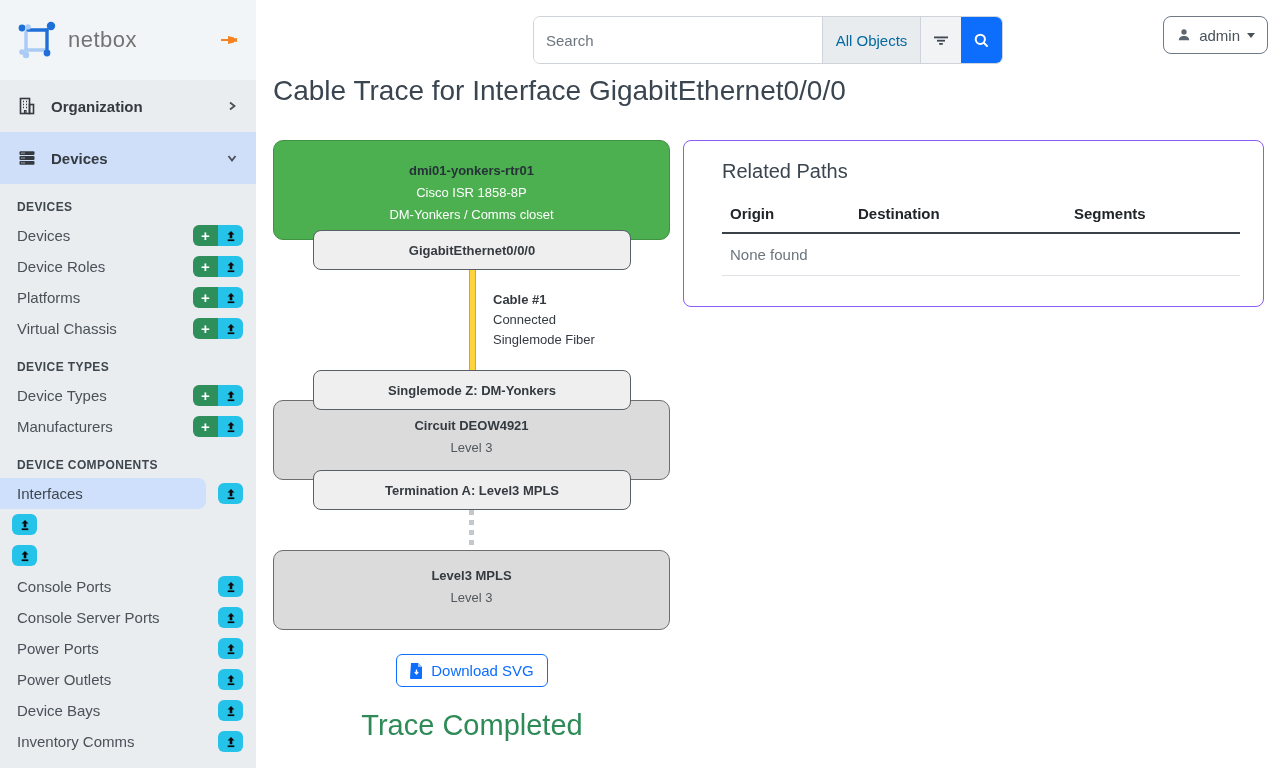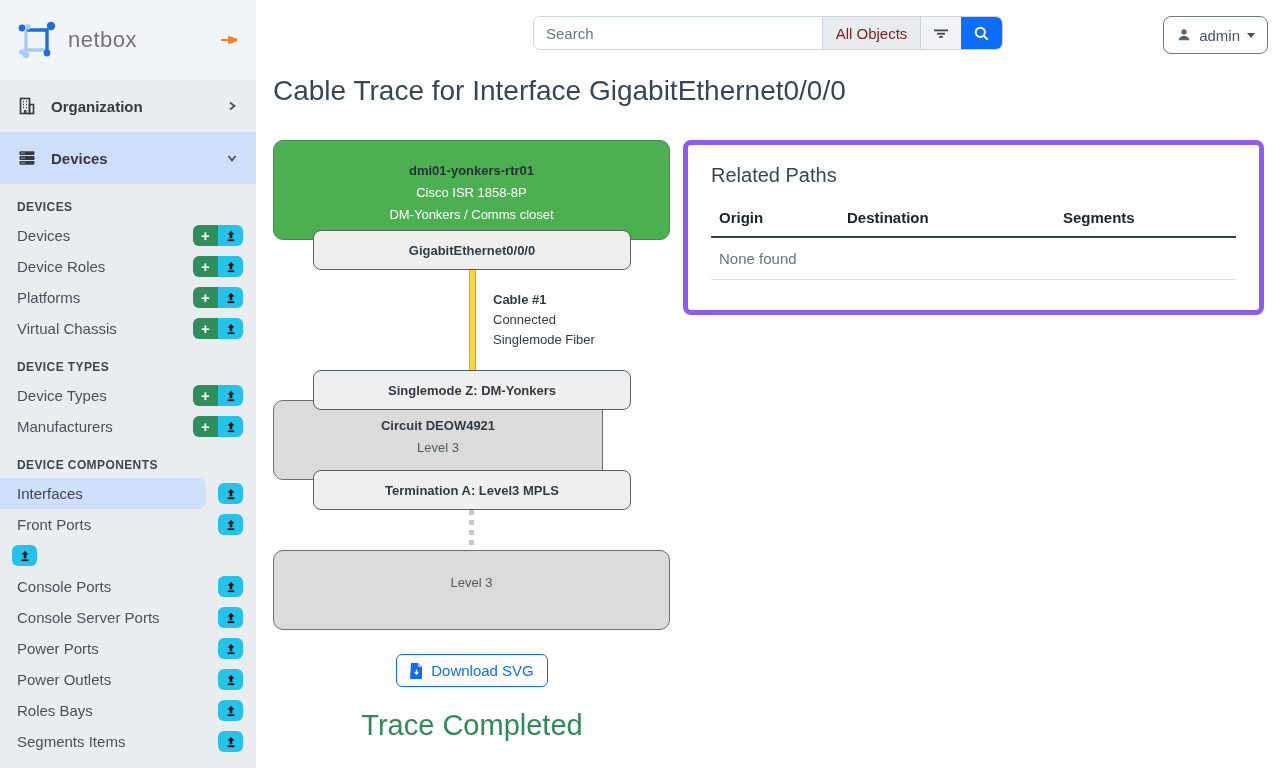--- a/index.html
+++ b/index.html
@@ -25,26 +25,26 @@
   .btn-pair { display:flex; margin-left:12px; }
   .mini-btn { width:25px; height:21px; display:flex; align-items:center; justify-content:center;
     border:none; cursor:pointer; }
   .btn-add { background:#2e8f5b; border-radius:6px 0 0 6px; color:#fff; font-size:15px; font-weight:bold; line-height:1; }
   .btn-import { background:#25c2e9; border-radius:0 6px 6px 0; }
   .btn-import.solo { border-radius:6px; }
 
   
   .main { flex:1; position:relative; background:#fff; }
   .topbar { height:70px; position:relative; display:flex; align-items:flex-start; justify-content:center; }
-  .search-group { display:flex; margin-top:16px; height:34px; border:1px solid #ced4da; border-radius:7px; overflow:hidden; background:#fff; }
+  .search-group { display:flex; margin-top:16px; height:48px; border:1px solid #ced4da; border-radius:7px; overflow:hidden; background:#fff; }
   .search-input { width:288px; border:none; outline:none; padding:0 12px; font-size:15px; color:#212529;
     font-family:"Liberation Sans", sans-serif; }
   .search-input::placeholder { color:#6c757d; }
   .scope-seg { width:98px; background:#e9ecef; border-left:1px solid #ced4da; display:flex; align-items:center;
-    justify-content:center; font-size:15px; color:#7f1d1d; cursor:pointer; }
+    justify-content:center; font-size:15px; color:#0369a1; cursor:pointer; }
   .filter-seg { width:41px; background:#f1f3f5; border-left:1px solid #ced4da; display:flex; align-items:center;
     justify-content:center; cursor:pointer; }
   .go-seg { width:41px; background:#0d6efd; border:none; display:flex; align-items:center; justify-content:center; cursor:pointer; }
   .user-btn { position:absolute; right:12px; top:16px; height:38px; padding:0 12px; display:flex; align-items:center;
     gap:7px; background:#fff; border:1px solid #6f7a85; border-radius:8px; font-size:15px; color:#49525a; cursor:pointer; }
   .caret-down { width:0; height:0; border-left:4px solid transparent; border-right:4px solid transparent;
     border-top:5px solid #49525a; }
 
   .page-title { font-size:28px; font-weight:400; color:#3a4550; margin:5px 0 0 17px; }
 
@@ -72,21 +72,21 @@
   .dotted-line { position:absolute; left:196px; top:370px; width:5px; height:40px; z-index:0;
     background:repeating-linear-gradient(to bottom,#c3c8cc 0 5px, transparent 5px 10px); }
 
   .download-wrap { width:398px; text-align:center; margin-top:24px; }
   .download-btn { display:inline-flex; align-items:center; gap:8px; padding:7px 13px; background:#fff;
     border:1px solid #0d6efd; border-radius:6px; color:#0d6efd; font-size:15px; cursor:pointer;
     font-family:"Liberation Sans", sans-serif; }
   .trace-result { width:398px; text-align:center; margin-top:22px; font-size:29px; color:#2e8b57; }
 
   
-  .paths-card { flex:1; border:5px solid #8b5cf6; border-radius:8px; padding:19px 23px 30px 23px;
+  .paths-card { flex:1; border:1px solid #8b5cf6; border-radius:8px; padding:19px 23px 30px 38px;
     align-self:flex-start; min-height:160px; }
   .paths-title { font-size:20px; font-weight:400; color:#3a4550; }
   .paths-table { width:100%; border-collapse:collapse; margin-top:14px; font-size:15px; }
   .paths-table th { text-align:left; font-weight:bold; color:#212529; padding:8px 8px 10px 8px;
     border-bottom:2px solid #3a4149; }
   .paths-table th.col-origin { width:128px; }
   .paths-table th.col-dest { width:216px; }
   .paths-table td { padding:12px 8px; color:#6c757d; border-bottom:1px solid #dee2e6; }
 </style>
 </head>
@@ -272,21 +272,20 @@
             <span style="display:flex;">
               <svg width="12" height="12" viewBox="0 0 12 12" fill="#0b0b0b">
                 <path d="M6 1 L2.5 4.6 H4.7 V8.2 H7.3 V4.6 H9.5 Z"></path>
                 <rect x="2.7" y="9.4" width="6.6" height="1.7"></rect>
               </svg>
             </span>
           </button>
       </span>
     </div>
     <div class="side-item">
-      <span class="pill">Front Ports</span>
       <span class="btn-pair">
         <button class="mini-btn btn-import solo">
             <span style="display:flex;">
               <svg width="12" height="12" viewBox="0 0 12 12" fill="#0b0b0b">
                 <path d="M6 1 L2.5 4.6 H4.7 V8.2 H7.3 V4.6 H9.5 Z"></path>
                 <rect x="2.7" y="9.4" width="6.6" height="1.7"></rect>
               </svg>
             </span>
           </button>
       </span>
@@ -349,34 +348,34 @@
             <span style="display:flex;">
               <svg width="12" height="12" viewBox="0 0 12 12" fill="#0b0b0b">
                 <path d="M6 1 L2.5 4.6 H4.7 V8.2 H7.3 V4.6 H9.5 Z"></path>
                 <rect x="2.7" y="9.4" width="6.6" height="1.7"></rect>
               </svg>
             </span>
           </button>
       </span>
     </div>
     <div class="side-item">
-      <span class="pill">Roles Bays</span>
-      <span class="btn-pair">
-        <button class="mini-btn btn-import solo">
-            <span style="display:flex;">
-              <svg width="12" height="12" viewBox="0 0 12 12" fill="#0b0b0b">
-                <path d="M6 1 L2.5 4.6 H4.7 V8.2 H7.3 V4.6 H9.5 Z"></path>
-                <rect x="2.7" y="9.4" width="6.6" height="1.7"></rect>
-              </svg>
-            </span>
-          </button>
-      </span>
-    </div>
-    <div class="side-item">
-      <span class="pill">Segments Items</span>
+      <span class="pill">Device Bays</span>
+      <span class="btn-pair">
+        <button class="mini-btn btn-import solo">
+            <span style="display:flex;">
+              <svg width="12" height="12" viewBox="0 0 12 12" fill="#0b0b0b">
+                <path d="M6 1 L2.5 4.6 H4.7 V8.2 H7.3 V4.6 H9.5 Z"></path>
+                <rect x="2.7" y="9.4" width="6.6" height="1.7"></rect>
+              </svg>
+            </span>
+          </button>
+      </span>
+    </div>
+    <div class="side-item">
+      <span class="pill">Inventory Comms</span>
       <span class="btn-pair">
         <button class="mini-btn btn-import solo">
             <span style="display:flex;">
               <svg width="12" height="12" viewBox="0 0 12 12" fill="#0b0b0b">
                 <path d="M6 1 L2.5 4.6 H4.7 V8.2 H7.3 V4.6 H9.5 Z"></path>
                 <rect x="2.7" y="9.4" width="6.6" height="1.7"></rect>
               </svg>
             </span>
           </button>
       </span>
@@ -441,32 +440,33 @@
           <div class="cable-info">
             <div class="c1">Cable #1</div>
             <div>Connected</div>
             <div>Singlemode Fiber</div>
           </div>
 
           <div class="node-term" style="top:230px;">
             <span>Singlemode Z: DM-Yonkers</span>
           </div>
 
-          <div class="node-big node-gray" style="left:0; top:260px; width:330px; height:80px;">
+          <div class="node-big node-gray" style="left:0; top:260px; width:397px; height:80px;">
             <div class="t1">Circuit DEOW4921</div>
             <div class="t2">Level 3</div>
           </div>
 
           <div class="node-term" style="top:330px;">
             <span>Termination A: Level3 MPLS</span>
           </div>
 
           <div class="dotted-line"></div>
 
           <div class="node-big node-gray" style="left:0; top:410px; width:397px; height:80px;">
+            <div class="t1">Level3 MPLS</div>
             <div class="t2">Level 3</div>
           </div>
         </div>
 
         <div class="download-wrap">
           <button class="download-btn">
             <span style="display:flex;">
               <svg width="13" height="16" viewBox="0 0 13 16">
                 <path d="M1 0 h7 l4 4 v11 a1 1 0 0 1 -1 1 h-10 a1 1 0 0 1 -1 -1 z" fill="#0d6efd"></path>
                 <path d="M8 0 l4 4 h-4 z" fill="#9cc3fb"></path>

